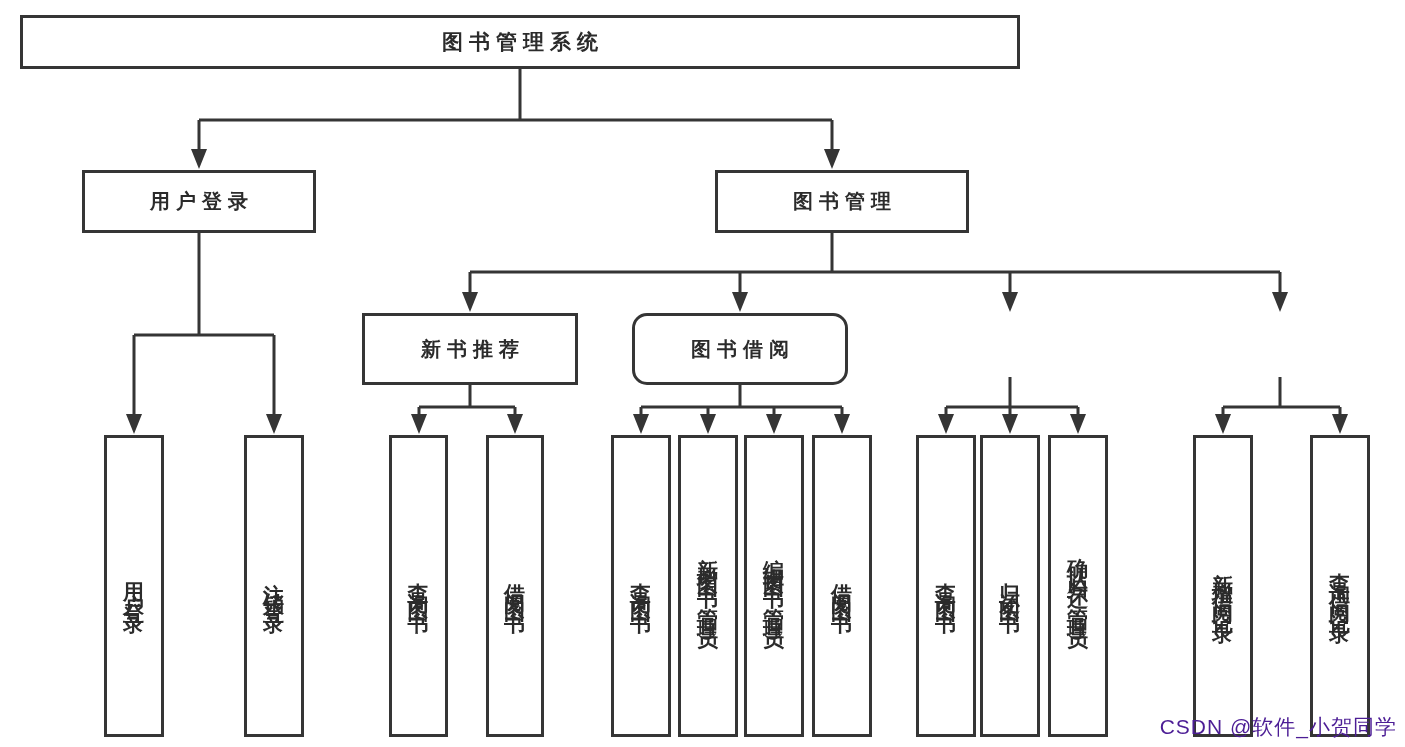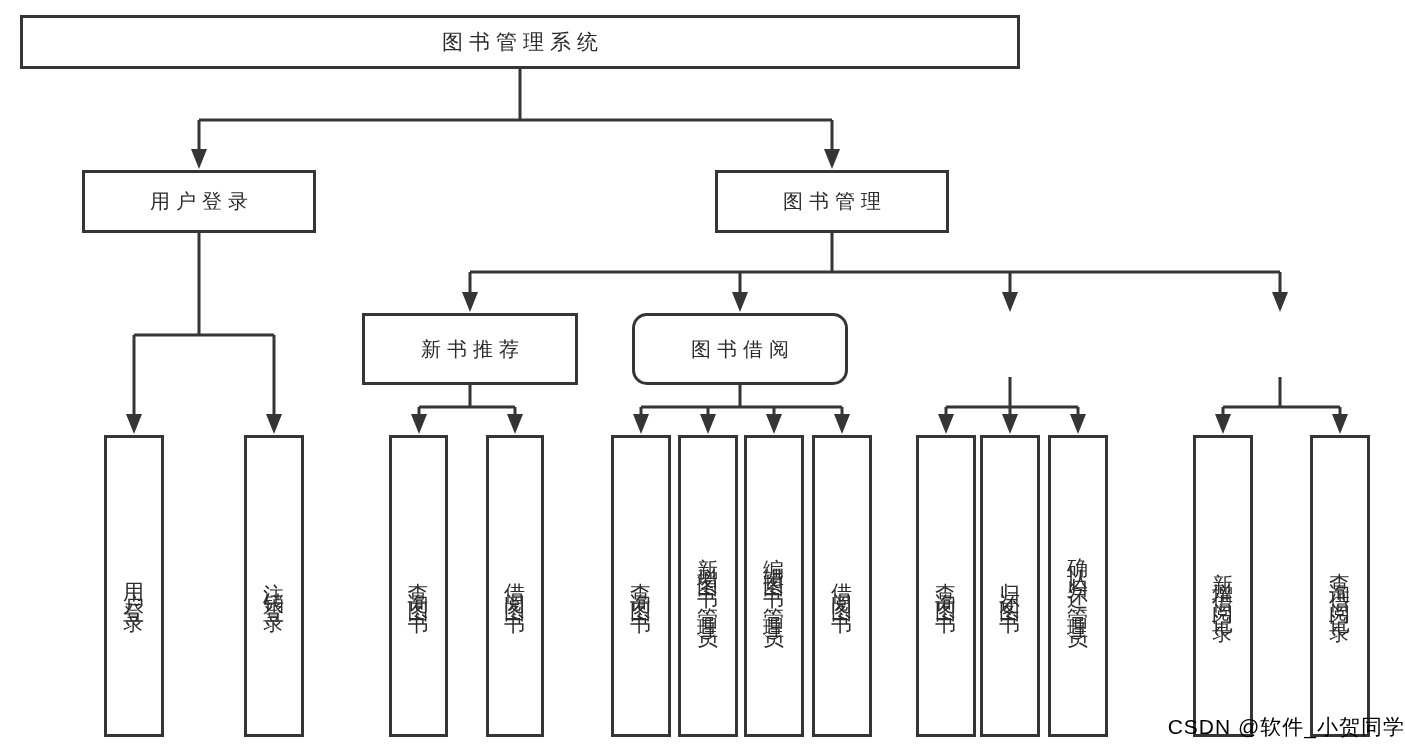--- a/index.html
+++ b/index.html
@@ -25,20 +25,21 @@
   .box {
     position: absolute;
     box-sizing: border-box;
     border: 3px solid #353535;
     background: #ffffff;
     display: flex;
     align-items: center;
     justify-content: center;
     color: #2b2b2b;
     text-align: center;
+    font-weight: bold;
   }
   .h-box {
     font-size: 20px;
     letter-spacing: 6px;
     text-indent: 6px; 
     white-space: nowrap;
   }
   .root-box {
     left: 20px; top: 15px; width: 1000px; height: 54px;
     font-size: 21px;
@@ -46,21 +47,21 @@
   .v-box {
     writing-mode: vertical-rl;
     font-size: 21px;
     letter-spacing: 10px;
     line-height: 1;
     top: 435px;
     height: 302px;
   }
   
   .n-user-login { left: 82px;  top: 170px; width: 234px; height: 63px; }
-  .n-book-mgmt  { left: 715px; top: 170px; width: 234px; height: 63px; }
+  .n-book-mgmt  { left: 715px; top: 170px; width: 254px; height: 63px; }
   
   .l2 { top: 313px; height: 72px; width: 216px; }
   .n-new-book      { left: 362px; }
   .n-book-borrow   { left: 632px; border-radius: 15px; }
   .n-current-borrow{ left: 902px; }
   .n-borrow-record { left: 1172px; }
   
   .lf-a1 { left: 104px;  width: 60px; }
   .lf-a2 { left: 244px;  width: 60px; }
   .lf-b1 { left: 389px;  width: 59px; }
@@ -70,24 +71,24 @@
   .lf-c3 { left: 744px;  width: 60px; }
   .lf-c4 { left: 812px;  width: 60px; }
   .lf-d1 { left: 916px;  width: 60px; }
   .lf-d2 { left: 980px;  width: 60px; }
   .lf-d3 { left: 1048px; width: 60px; }
   .lf-e1 { left: 1193px; width: 60px; }
   .lf-e2 { left: 1310px; width: 60px; }
 
   .watermark {
     position: absolute;
-    right: 0;
+    right: 8px;
     bottom: 6px;
     font-size: 21px;
-    color: #000000;
+    color: #4c1d95;
     letter-spacing: 1px;
     white-space: nowrap;
   }
 </style>
 </head>
 <body>
 
 <div class="canvas">
 
   <svg class="connectors" viewBox="0 0 1405 747" xmlns="http://www.w3.org/2000/svg">

